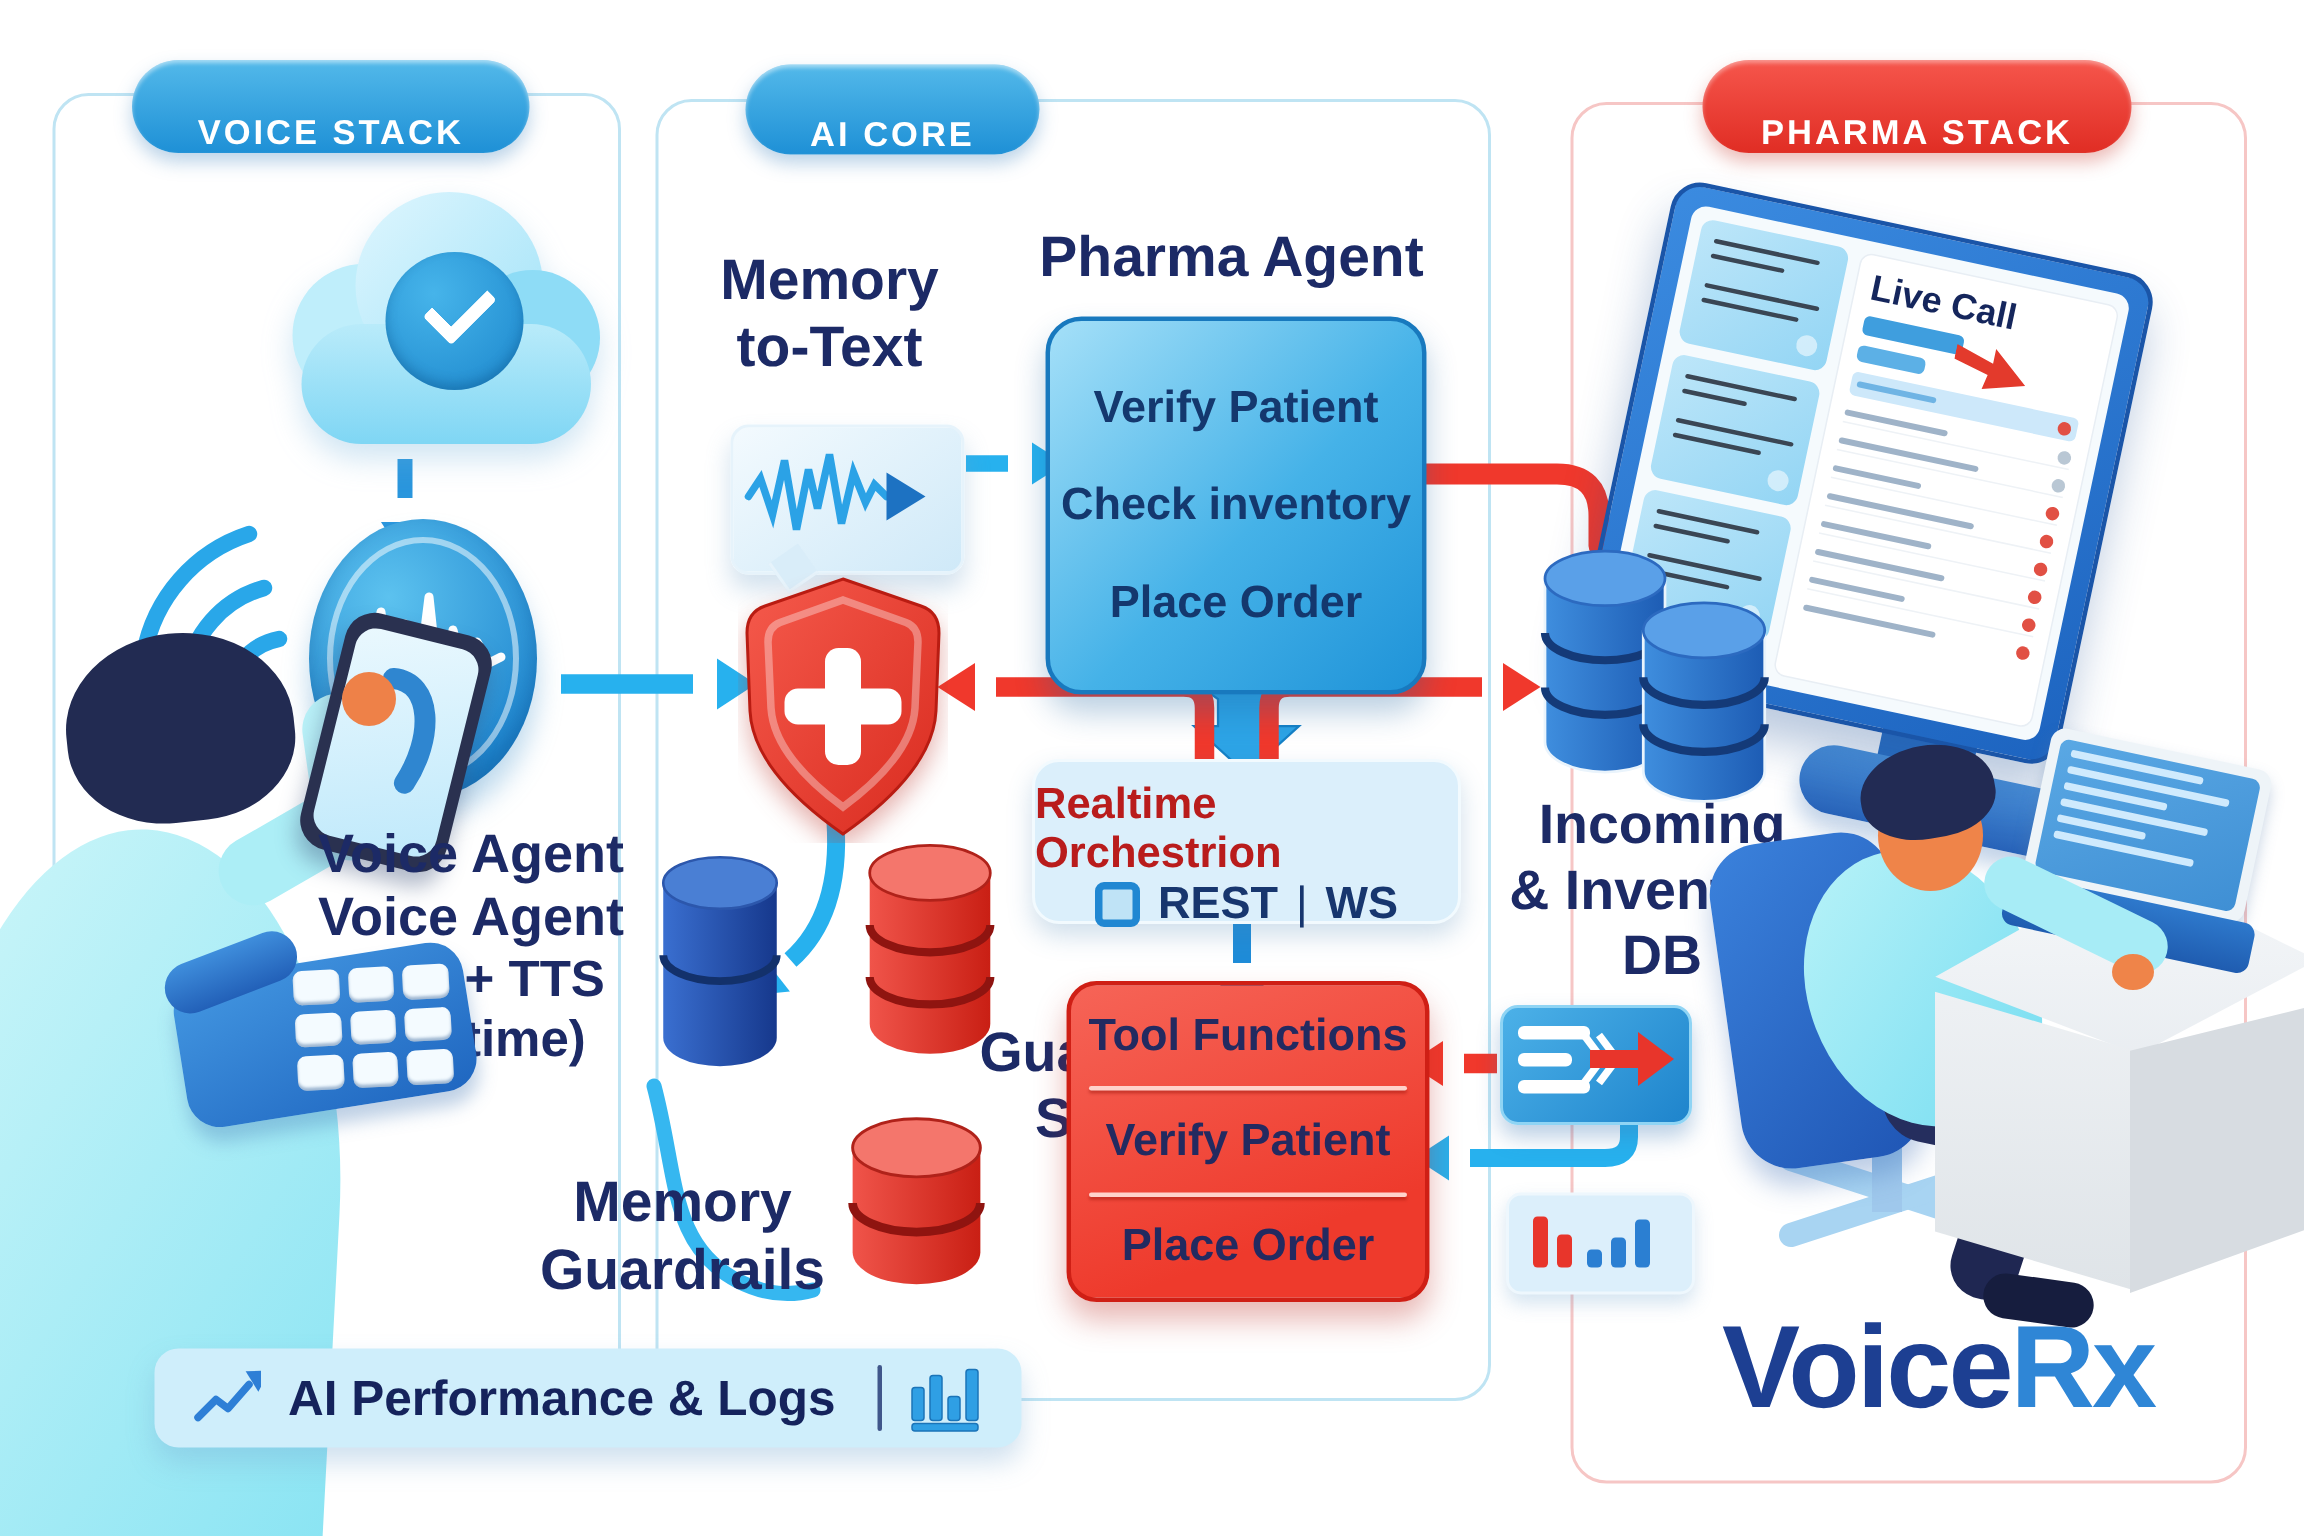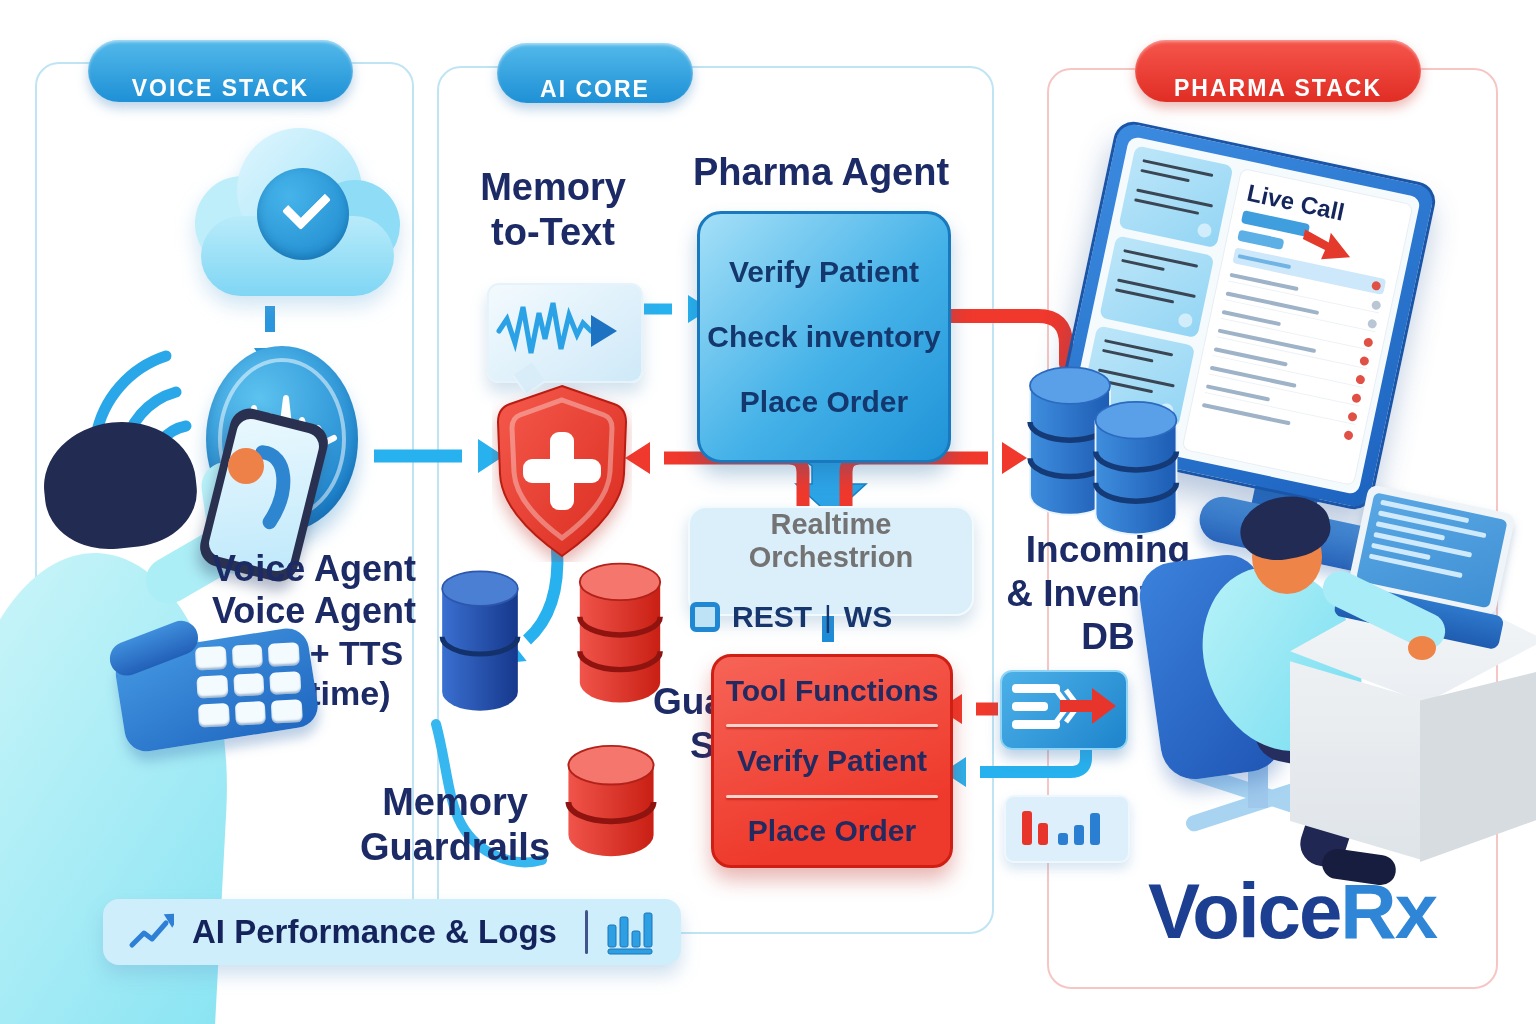--- a/index.html
+++ b/index.html
@@ -38,22 +38,22 @@
   .bubble .tail{position:absolute;left:28px;bottom:-10px;width:22px;height:22px;transform:rotate(55deg);
         background:#d9edf9;border-right:2px solid #e6f3fb;border-bottom:2px solid #e6f3fb;}
   
   .agentbox{position:absolute;left:697px;top:211px;width:248px;height:226px;border-radius:24px;
         background:linear-gradient(135deg,#a5e0f8 0%,#45b2e8 55%,#1f93d8 100%);
         border:3px solid #1879be;box-shadow:0 12px 20px rgba(30,100,160,.3);
         display:flex;flex-direction:column;justify-content:space-evenly;padding:10px 0;}
   .agentbox .item{font-size:30px;font-weight:bold;color:#14386e;text-align:center;}
   .orchbox{position:absolute;left:688px;top:506px;width:282px;height:106px;border-radius:18px;
         background:#dbeffb;border:2px solid #f2fafe;box-shadow:0 8px 16px rgba(70,130,180,.25);}
-  .orchbox .title{font-size:29px;font-weight:bold;color:#737373;text-align:center;}
-  .orchbox .row{display:flex;align-items:center;justify-content:flex-start;gap:12px;margin-top:26px;
+  .orchbox .title{margin-top:12px;font-size:29px;font-weight:bold;color:#b91c1c;}
+  .orchbox .row{display:flex;align-items:center;justify-content:center;gap:12px;margin-top:0;
         font-size:30px;font-weight:bold;color:#17366e;}
   .resticon{width:20px;height:20px;border:5px solid #2087d2;border-radius:6px;background:#bfe3f6;}
   .toolbox{position:absolute;left:711px;top:654px;width:236px;height:208px;border-radius:20px;
         background:linear-gradient(160deg,#f66457 0%,#ee3a2c 75%);border:3px solid #cf1f15;
         box-shadow:0 12px 20px rgba(190,50,40,.35);display:flex;flex-direction:column;}
   .toolbox .row{flex:1;display:flex;align-items:center;justify-content:center;font-size:30px;font-weight:bold;color:#232a60;}
   .toolbox .div{height:3px;margin:0 12px;background:#ffd2cb;box-shadow:0 2px 2px rgba(150,20,10,.45);border-radius:2px;}
   .transferbox{position:absolute;left:1000px;top:670px;width:124px;height:76px;border-radius:12px;
         background:linear-gradient(135deg,#4cb1e8,#1e84cc);border:2px solid #8fd4f4;
         box-shadow:0 8px 14px rgba(60,120,180,.35);}

